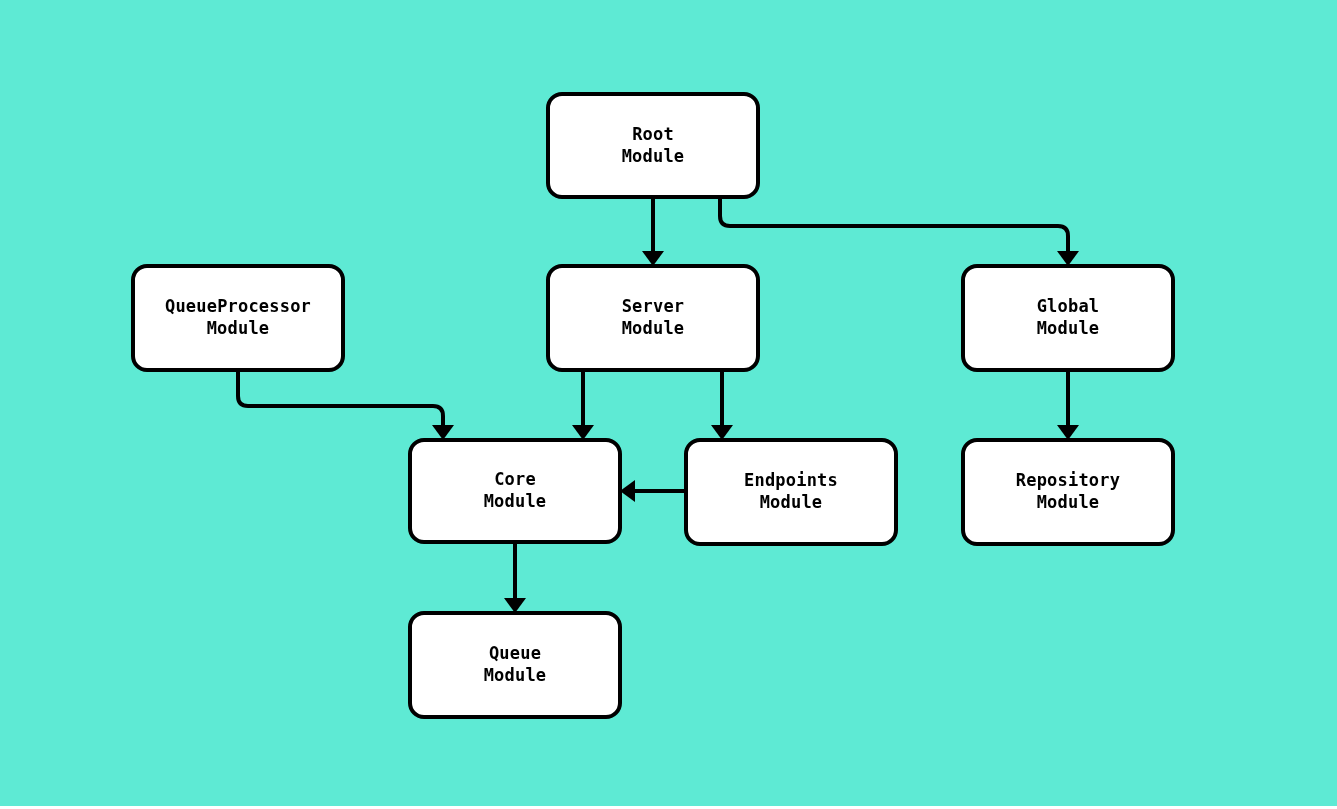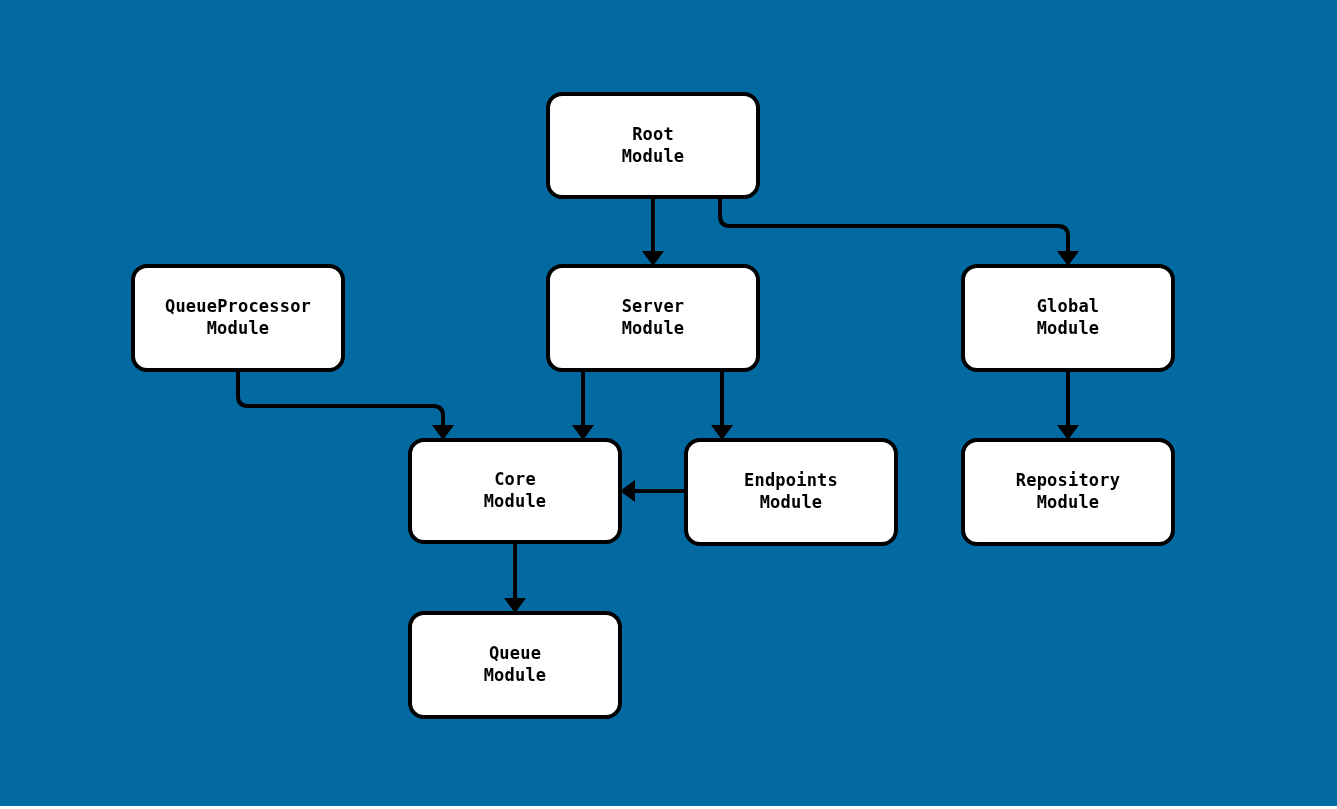--- a/index.html
+++ b/index.html
@@ -10,21 +10,21 @@
   body {
     width: 1337px;
     height: 809px;
     overflow: hidden;
     font-family: "DejaVu Sans Mono", "Liberation Mono", monospace;
   }
   #diagram-root {
     position: relative;
     width: 1337px;
     height: 806px;
-    background: #0369a1;
+    background: #5eead4;
   }
   svg#graph {
     position: absolute;
     top: 0;
     left: 0;
     width: 1337px;
     height: 809px;
     display: block;
   }
   .node-rect {

